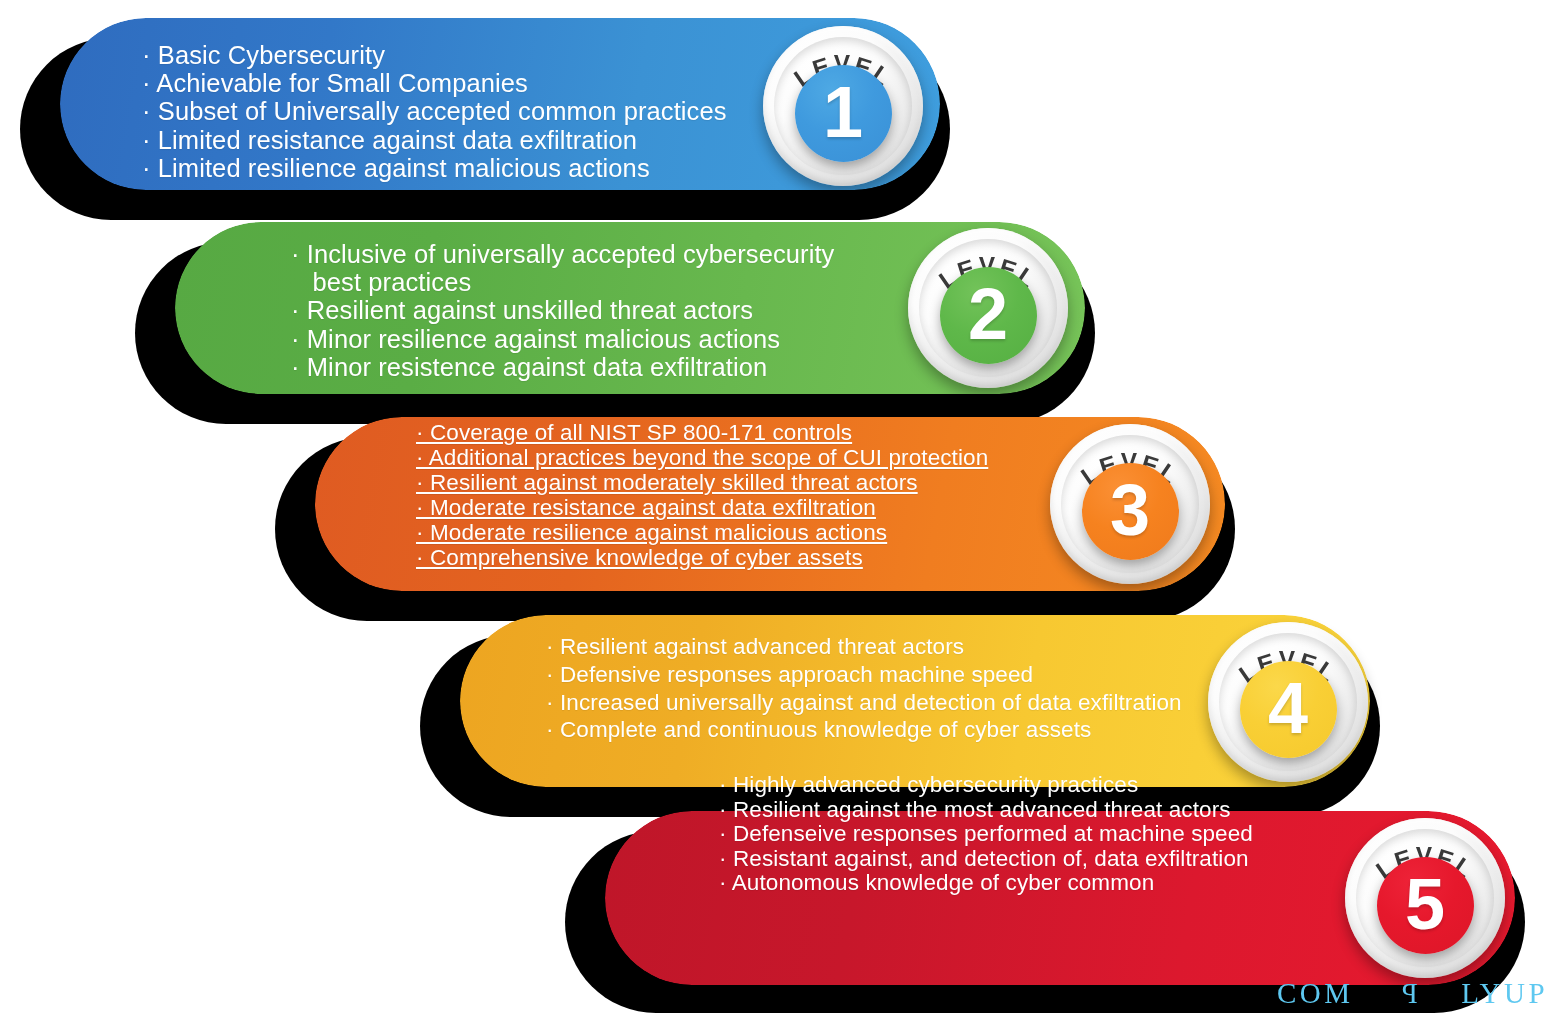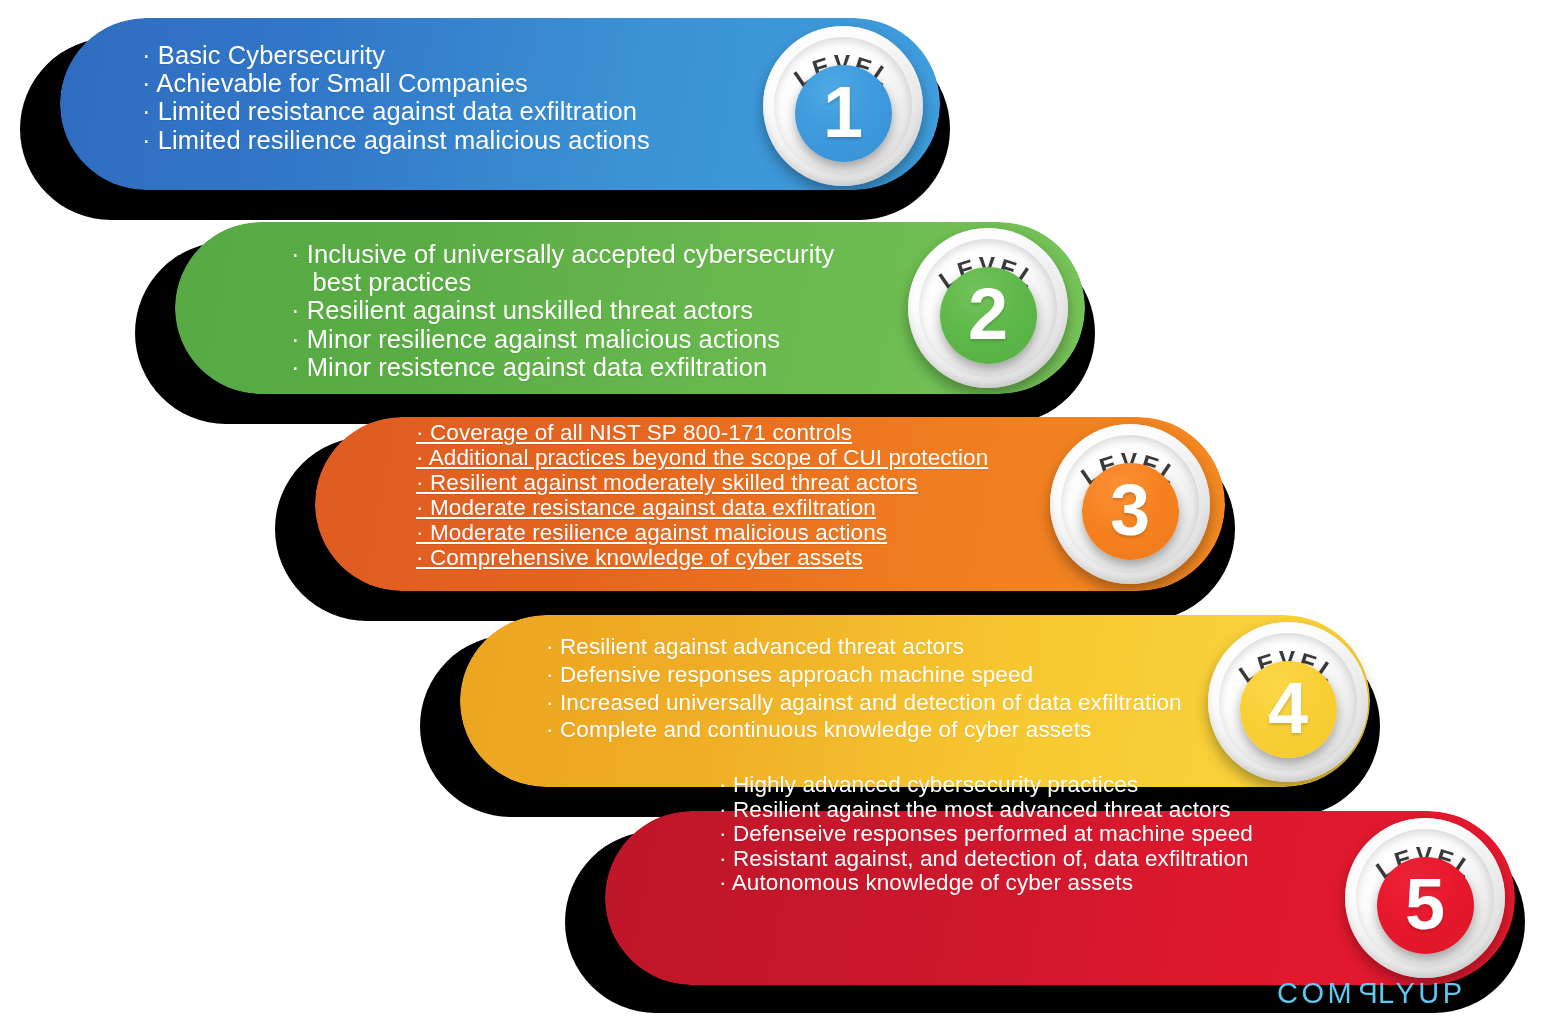--- a/index.html
+++ b/index.html
@@ -110,45 +110,47 @@
     font-weight: 700;
     font-size: 24.5px;
     letter-spacing: 2.2px;
     fill: #3a3a3a;
   }
 
   
   .logo {
     position: absolute;
     color: #5ec8f0;
-    font-family: Liberation Sans, sans-serif;
+    font-family: Liberation Serif, serif;
     font-weight: 400;
     font-size: 29px;
     letter-spacing: 3.5px;
     white-space: nowrap;
     display: flex;
     align-items: center;
+    gap: 44px;
   }
   .logo .flip {
     display: inline-block;
     transform: scaleX(-1);
   }
 </style>
 </head>
 <body>
 
 <div id="stage">
 
   <div class="bar-shadow" style="left:20px; top:38px; width:930px; height:182px;"></div>
   <div class="bar" style="left:60px; top:18px; width:880px; height:172px;">
     <div class="bar-inner grad-1"></div>
   </div>
   <div class="bullets" style="left:142px; top:41px; width:640px; font-size:25.5px; line-height:28.2px;">
     <span class="li"><span>· Basic Cybersecurity</span></span>
     <span class="li"><span>· Achievable for Small Companies</span></span>
+    <span class="li"><span>· Subset of Universally accepted common practices</span></span>
     <span class="li"><span>· Limited resistance against data exfiltration</span></span>
     <span class="li"><span>· Limited resilience against malicious actions</span></span>
   </div>
   <div class="badge" style="left:763px; top:26px;">
     <div class="ring"></div>
     <svg class="levelarc" viewBox="0 0 160 160">
       <defs>
           <path id="arc1" d="M 21,92 A 61,61 0 0 1 139,92" fill="none"></path>
         </defs>
       <text><textPath href="#arc1" startOffset="50%" text-anchor="middle">LEVEL</textPath></text>
@@ -232,21 +234,21 @@
 
   <div class="bar-shadow" style="left:565px; top:831px; width:960px; height:182px;"></div>
   <div class="bar" style="left:605px; top:811px; width:910px; height:174px;">
     <div class="bar-inner grad-5"></div>
   </div>
   <div class="bullets" style="left:719px; top:773px; width:700px; font-size:22.5px; line-height:24.5px;">
     <span class="li"><span>· Highly advanced cybersecurity practices</span></span>
     <span class="li"><span>· Resilient against the most advanced threat actors</span></span>
     <span class="li"><span>· Defenseive responses performed at machine speed</span></span>
     <span class="li"><span>· Resistant against, and detection of, data exfiltration</span></span>
-    <span class="li"><span>· Autonomous knowledge of cyber assets</span></span>
+    <span class="li"><span>· Autonomous knowledge of cyber common</span></span>
   </div>
   <div class="badge" style="left:1345px; top:818px;">
     <div class="ring"></div>
     <svg class="levelarc" viewBox="0 0 160 160">
       <defs>
           <path id="arc5" d="M 21,92 A 61,61 0 0 1 139,92" fill="none"></path>
         </defs>
       <text><textPath href="#arc5" startOffset="50%" text-anchor="middle">LEVEL</textPath></text>
     </svg>
     <div class="disc disc-5">

